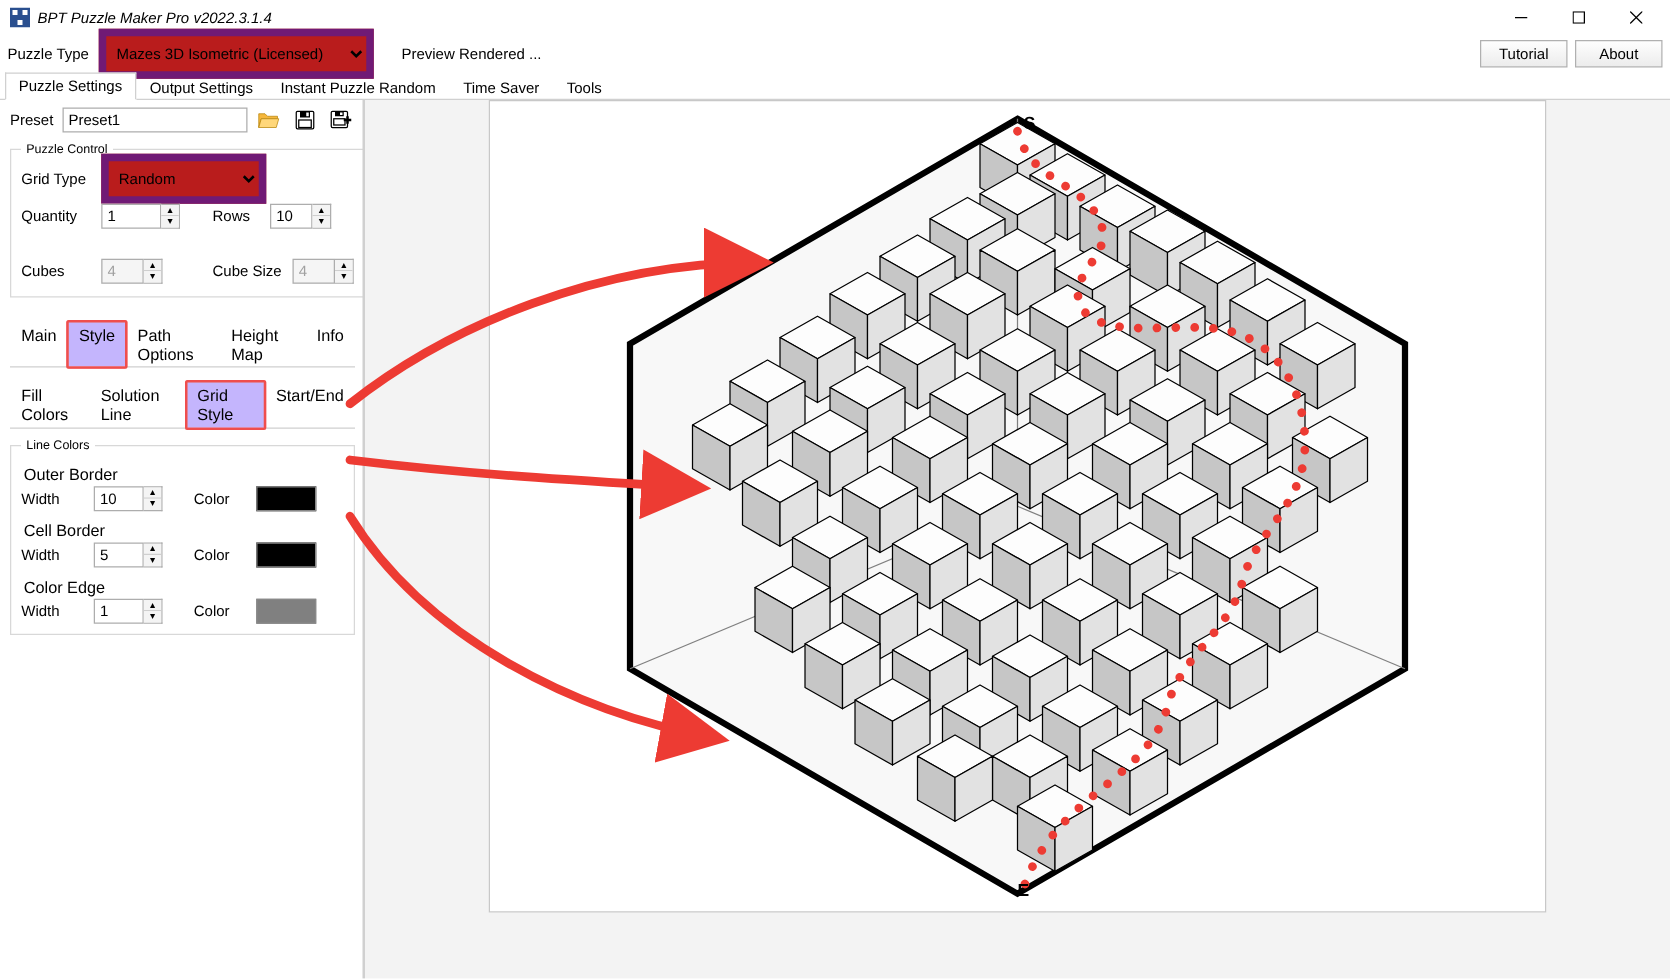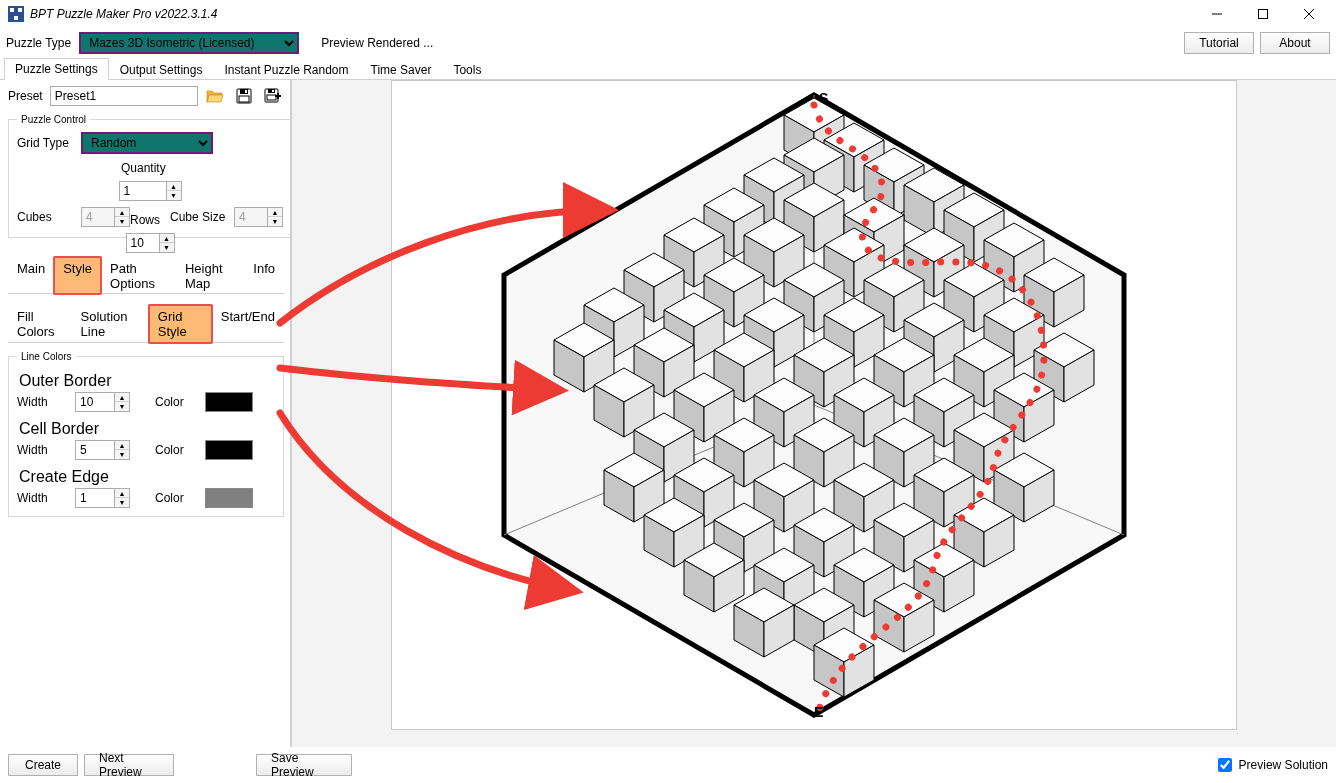--- a/index.html
+++ b/index.html
@@ -9,21 +9,21 @@
   
   .titlebar { height:28px; display:flex; align-items:center; padding:0 4px;font-style:italic; }
   .titlebar-icon { width:16px; height:16px; margin:0 6px 0 4px; display:flex; align-items:center; justify-content:center; }
   .titlebar-title { flex:0 0 auto; font-size:12px; }
   .titlebar-spacer { flex:1; }
   .winbtn { width:46px; height:28px; display:flex; align-items:center; justify-content:center; }
 
   
   .toprow { height:30px; display:flex; align-items:center; padding:0 6px; gap:6px; }
   .toprow .lbl { margin-right:2px; }
-  select.combo { height:22px; border:2px solid #701a75; background:#0f766e; padding:0 4px; font-size:12px; }
+  select.combo { height:40px; border:6px solid #701a75; background:#b91c1c; padding:0 4px; font-size:12px; }
   select.combo.wide { width:220px; }
   .btn { height:22px; background:linear-gradient(#fefefe,#ececec); border:1px solid #b0b0b0; padding:0 14px; font-size:12px; display:flex; align-items:center; justify-content:center; cursor:pointer; }
 
   
   .tabs { height:22px; display:flex; align-items:flex-end; border-bottom:1px solid #d0d0d0; padding-left:4px; gap:0; }
   .tab { padding:3px 10px; border:1px solid transparent; border-bottom:none; position:relative; top:1px; cursor:pointer; }
   .tab.active { border-color:#d0d0d0; background:#fff; border-bottom:1px solid #fff; }
 
   
   .body { flex:1; display:flex; overflow:hidden; border-top:none; }
@@ -41,25 +41,25 @@
   .spinner .arrows span:first-child { border-bottom:1px solid #cfcfcf; }
   .spinner.disabled input { color:#a0a0a0; background:#f5f5f5; }
 
   .iconbtn { width:24px; height:22px; display:flex; align-items:center; justify-content:center; border:1px solid transparent; cursor:pointer; }
 
   fieldset.group { border:1px solid #d8d8d8; padding:6px 8px 8px 8px; margin:2px 0; }
   fieldset.group > legend { padding:0 4px; font-size:10px; }
 
   .subtabs { display:flex; gap:0; margin-top:6px; border-bottom:1px solid #d0d0d0; }
   .subtab { padding:3px 8px; border:1px solid transparent; border-bottom:none; position:relative; top:1px; font-size:13px; cursor:pointer; }
-  .subtab.active { border-color:#d0d0d0; background:#fdba74; border-bottom:1px solid #fff; }
+  .subtab.active { border-color:#d0d0d0; background:#c4b5fd; border-bottom:1px solid #fff; }
   .highlight-red { outline:2px solid #ef4e4e; outline-offset:-1px; border-radius:1px; box-shadow:0 0 0 1px rgba(239,78,78,.5); }
 
   .colorswatch { width:48px; height:20px; border:1px solid #888; }
-  .section-lbl { font-size:16px; margin:4px 0 2px 2px; }
+  .section-lbl { font-size:13px; margin:4px 0 2px 2px; }
   .linegrid { display:grid; grid-template-columns:48px 70px 40px 60px; gap:6px 10px; align-items:center; }
 
   
   .bottombar { height:36px; display:flex; align-items:center; padding:0 8px; gap:6px; border-top:0; }
   .checkbox { display:flex; align-items:center; gap:4px; }
   .checkbox input { width:14px; height:14px; }
 
   
   .preview-inner { width:846px; height:650px; background:#fff; border:1px solid #c8c8c8; margin-top:0; position:relative; display:flex; align-items:center; justify-content:center; overflow:hidden; }
   .mazebox { width:660px; height:640px; position:relative; }
@@ -149,21 +149,21 @@
             </svg>
         </div>
       </div>
 
       <fieldset class="group">
         <legend>Puzzle Control</legend>
         <div class="row">
           <span class="lbl">Grid Type</span>
           <select class="combo" style="width:132px"><option>Random</option></select>
         </div>
-        <div class="row" style="margin-top:6px;flex-direction:column;">
+        <div class="row" style="margin-top:6px;">
           <span class="lbl">Quantity</span>
           <div class="spinner">
               <input value="1" style="">
               <div class="arrows">
                 <span>▲</span>
                 <span>▼</span>
               </div>
             </div>
           <span style="width:14px"></span>
           <span class="lbl" style="width:40px">Rows</span>
@@ -235,21 +235,21 @@
               <input style="width: 40px;" value="5">
               <div class="arrows">
                 <span>▲</span>
                 <span>▼</span>
               </div>
             </div>
           <span>Color</span>
           <div class="colorswatch" style="background:#000"></div>
         </div>
 
-        <div class="section-lbl" style="margin-top:8px">Create Edge</div>
+        <div class="section-lbl" style="margin-top:8px">Color Edge</div>
         <div class="linegrid">
           <span>Width</span>
           <div class="spinner">
               <input style="width: 40px;" value="1">
               <div class="arrows">
                 <span>▲</span>
                 <span>▼</span>
               </div>
             </div>
           <span>Color</span>
@@ -365,25 +365,14 @@
         <path d="M280 333 C340 430 460 490 570 510" fill="none" stroke="#ed3b33" stroke-width="7" marker-end="url(#a2)" stroke-linecap="round"></path>
         <defs>
           <marker id="a2" markerWidth="8" markerHeight="8" refX="6" refY="4" orient="auto">
             <path d="M0,0 L8,4 L0,8 z" fill="#ed3b33"></path>
           </marker>
         </defs>
       </svg>
     </div>
   </div>
 
-  <div class="bottombar">
-    <div class="btn" style="width:70px">Create</div>
-    <div class="btn" style="width:90px">Next Preview</div>
-    <div style="width:70px"></div>
-    <div class="btn" style="width:96px">Save Preview</div>
-    <div class="titlebar-spacer"></div>
-    <label class="checkbox">
-      <input type="checkbox" checked="" style="">
-      <span>Preview Solution</span>
-    </label>
-  </div>
 
 </div>
 
 </body></html>

